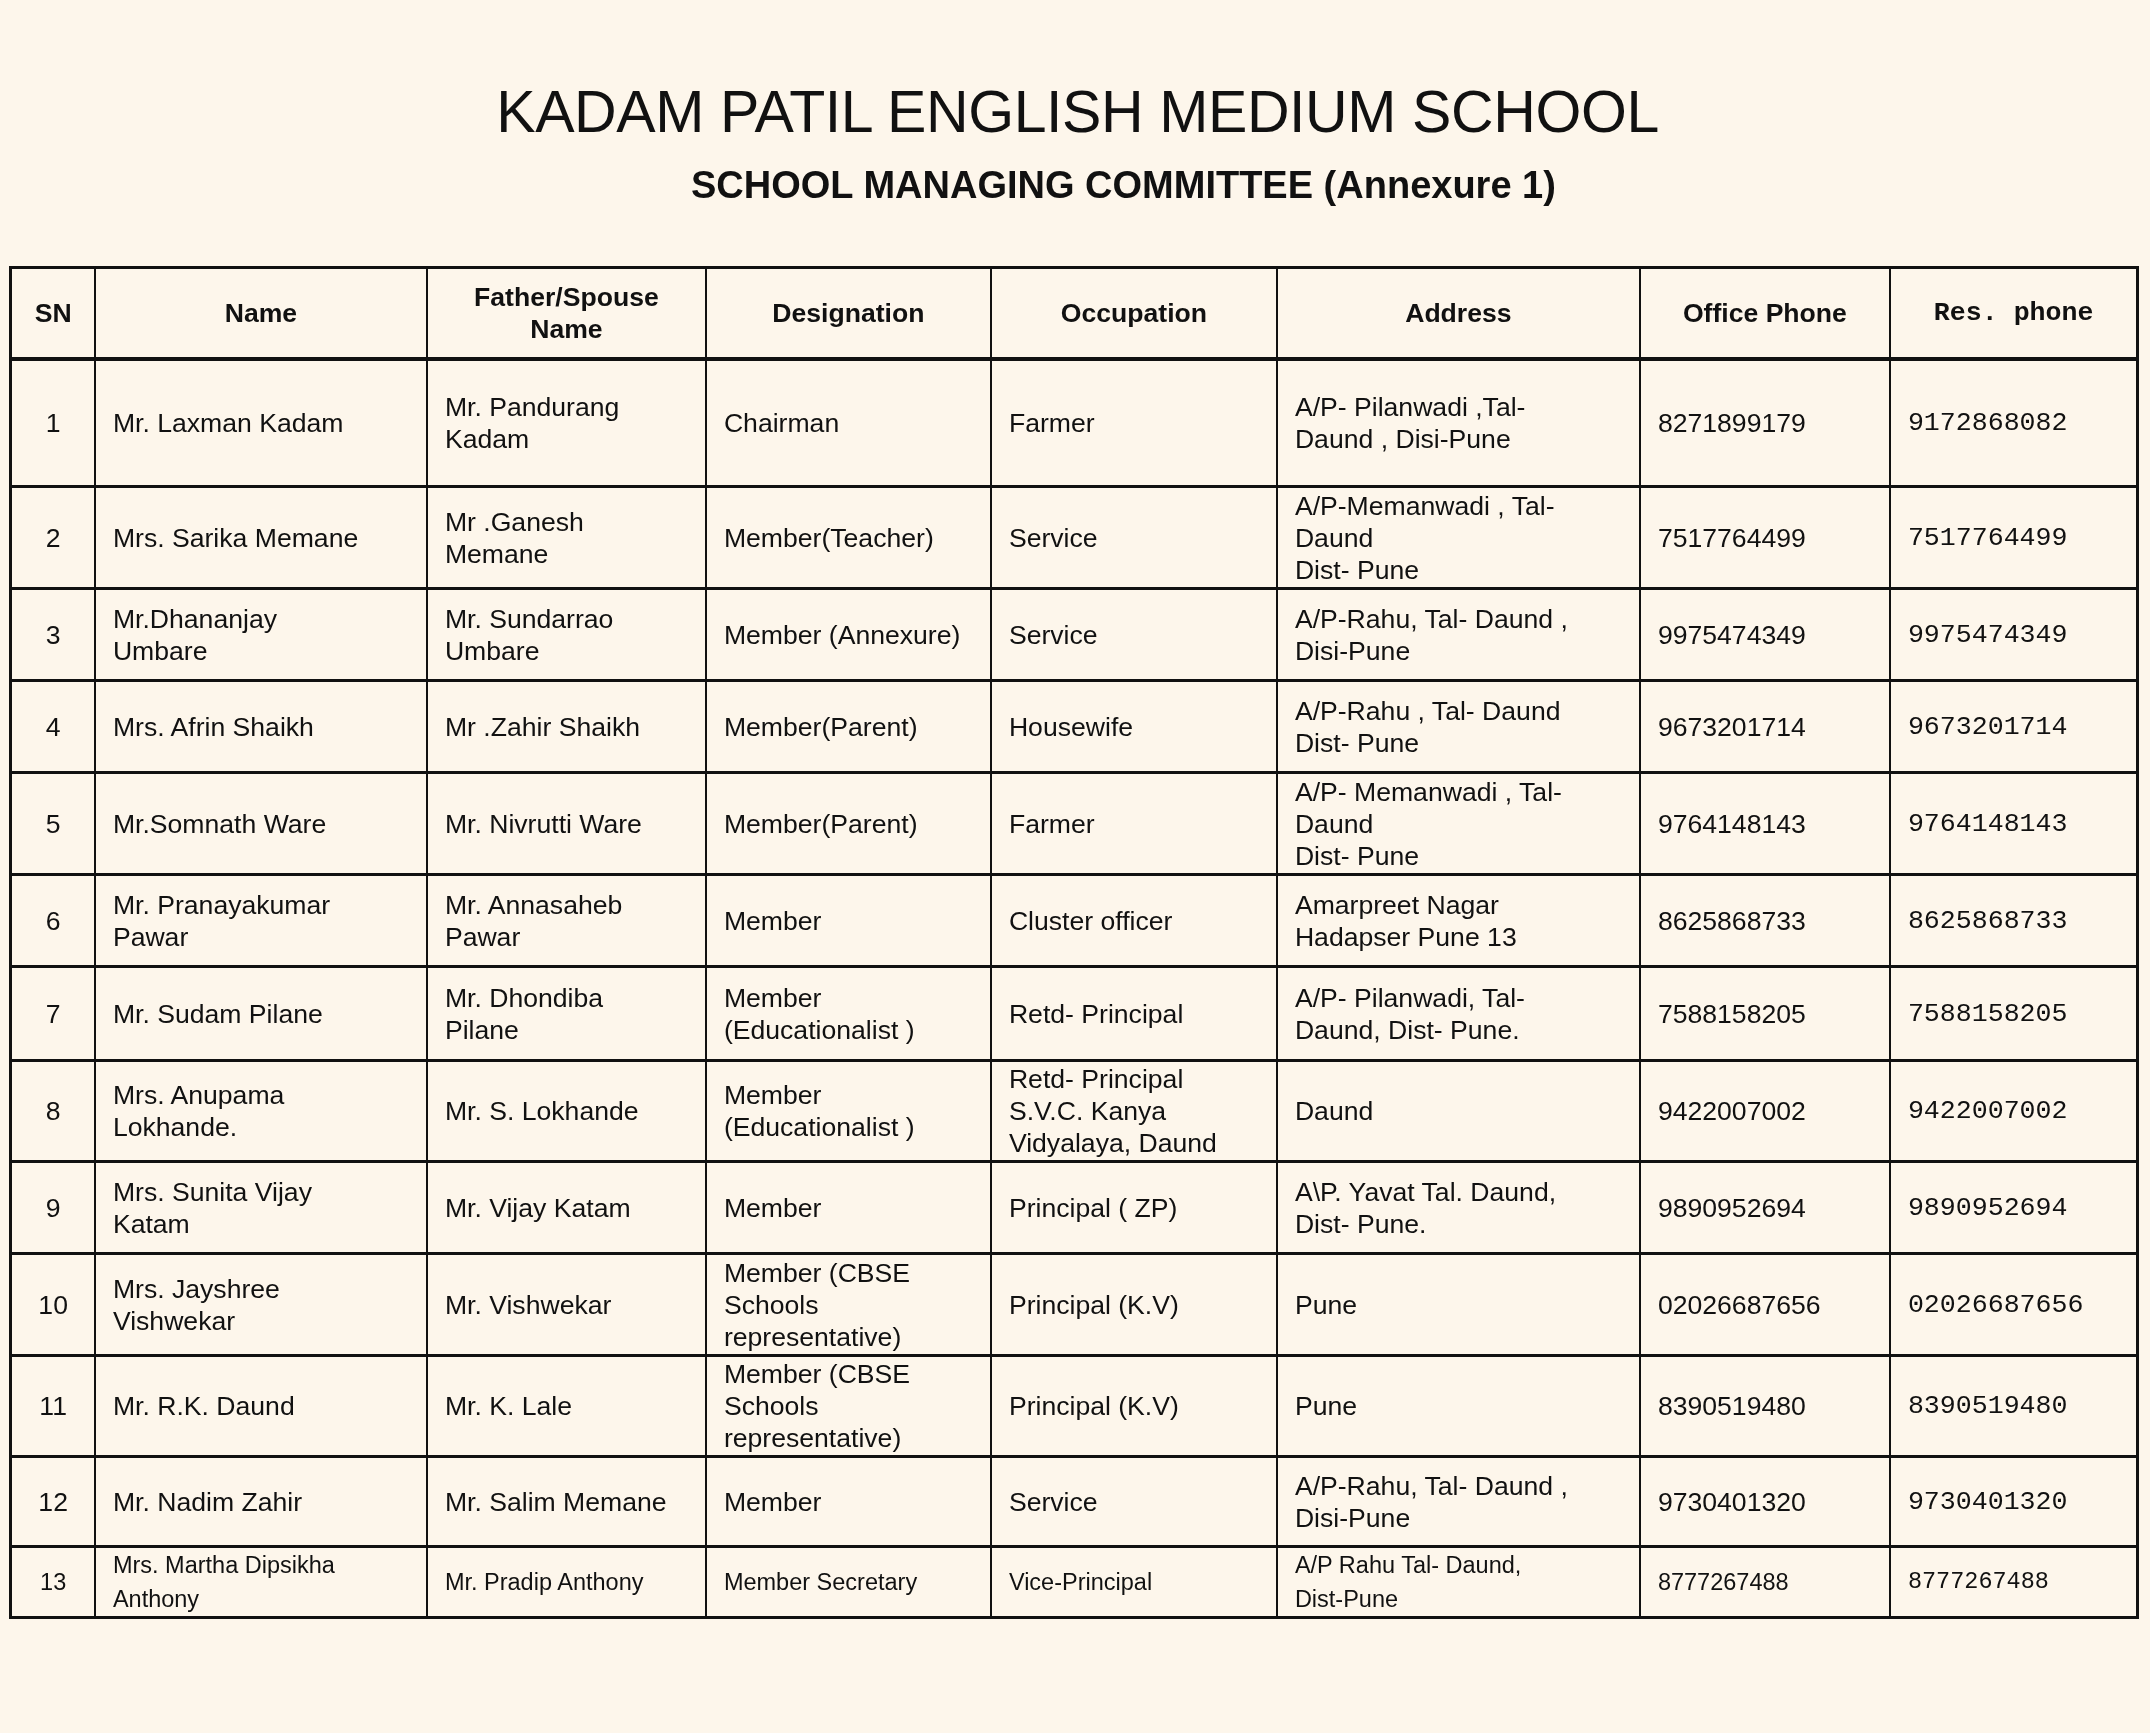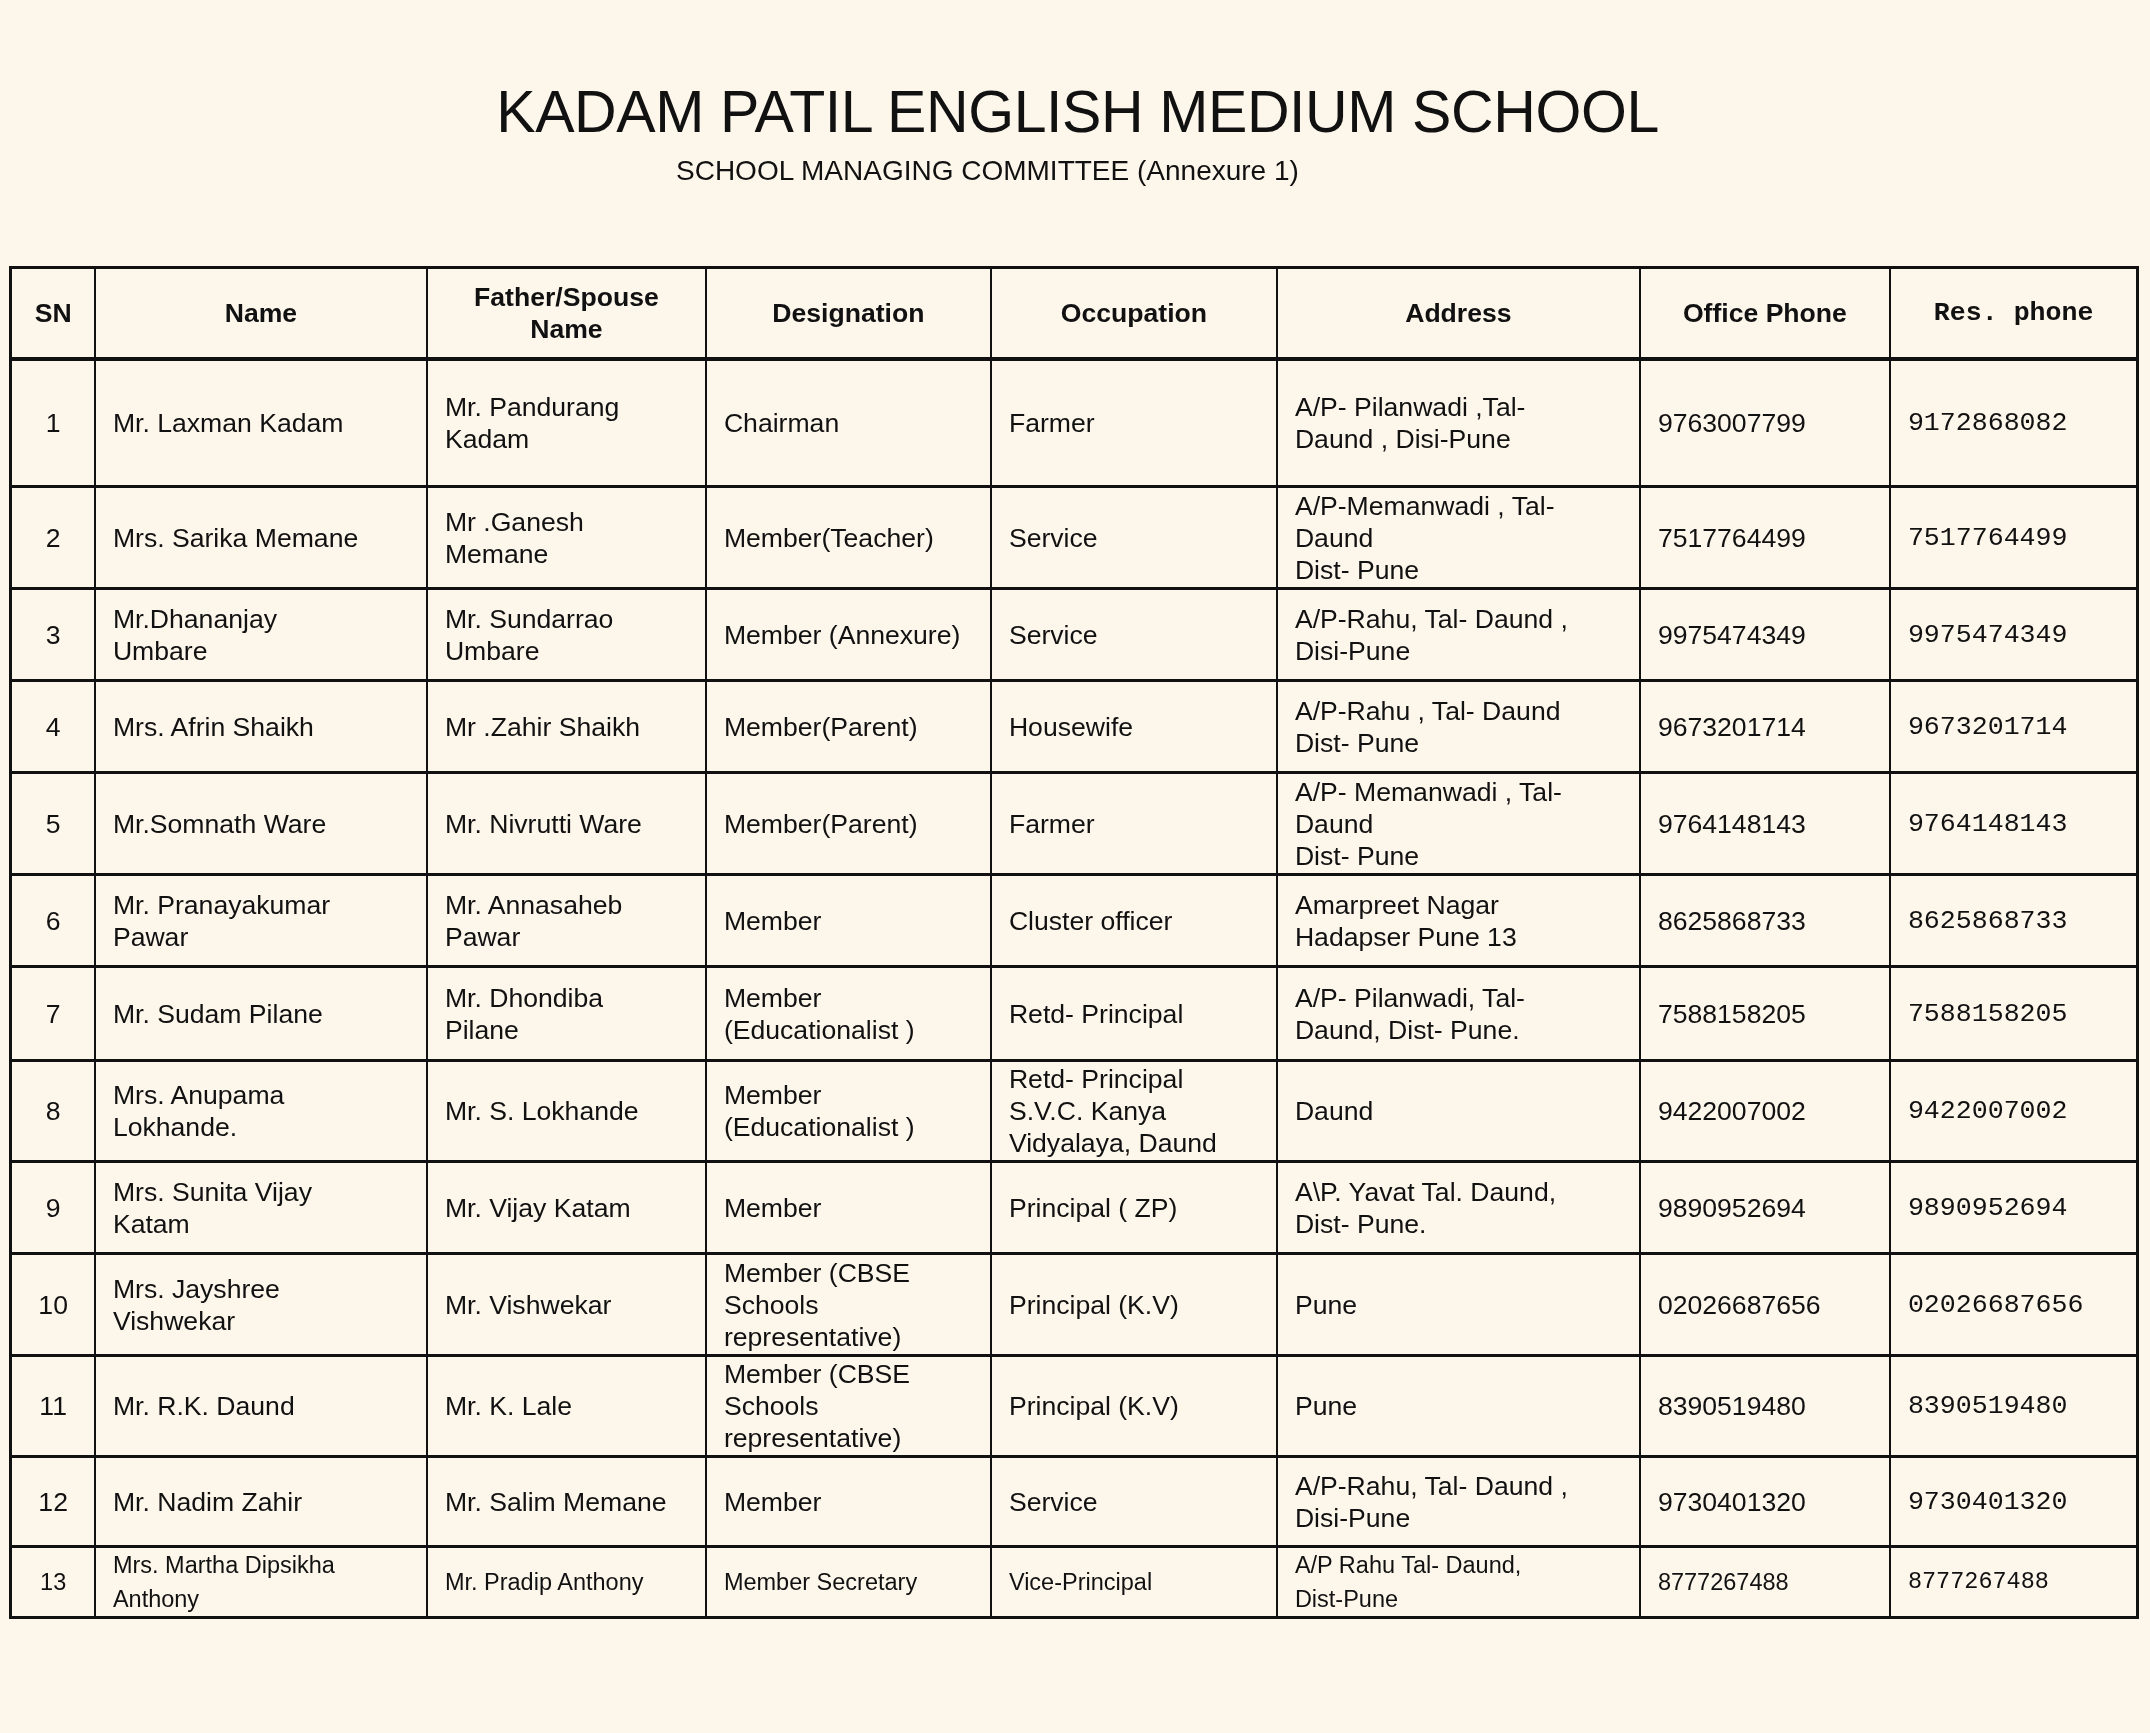--- a/index.html
+++ b/index.html
@@ -26,24 +26,24 @@
     font-weight: normal;
     letter-spacing: -0.4px;
     margin: 0;
     padding-left: 4px;
     box-sizing: border-box;
   }
   .subtitle {
     position: absolute;
     left: 675px;
     top: 146px;
-    font-size: 28px;
+    font-size: 38px;
     line-height: 47px;
-    font-weight: normal;
-    margin: 1px;
+    font-weight: bold;
+    margin: 16px;
     white-space: nowrap;
   }
   table.committee {
     position: absolute;
     left: 9.4px;
     top: 266px;
     border-collapse: collapse;
     table-layout: fixed;
     width: 2126px;
   }
@@ -143,21 +143,21 @@
           <span class="cell-text">Chairman</span>
         </td>
         <td>
           <span class="cell-text">Farmer</span>
         </td>
         <td>
           <span class="cell-text">A/P- Pilanwadi ,Tal-
 Daund , Disi-Pune</span>
         </td>
         <td>
-          <span class="cell-text">9763007799</span>
+          <span class="cell-text">8271899179</span>
         </td>
         <td>
           <span class="cell-text">9172868082</span>
         </td>
       </tr>
       <tr style="height: 102px;">
         <td class="sn">
           <span class="cell-text">2</span>
         </td>
         <td>

